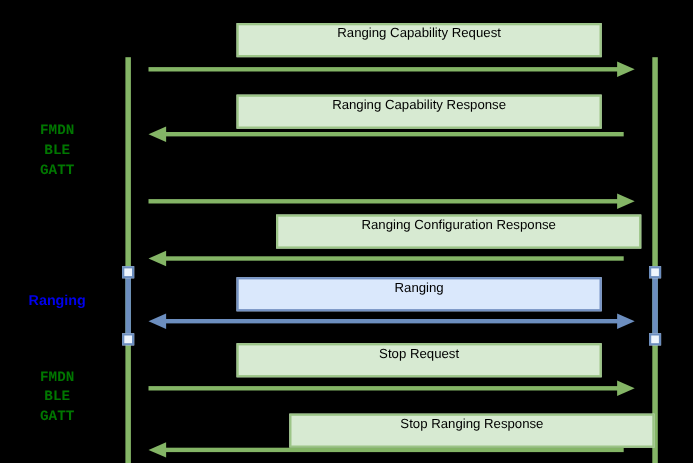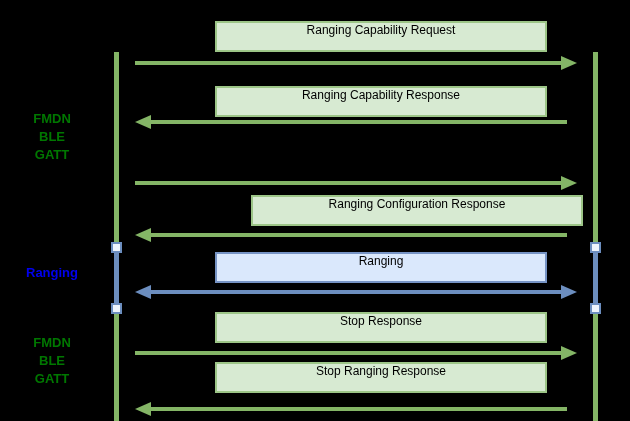--- a/index.html
+++ b/index.html
@@ -32,33 +32,33 @@
   
   .handle{position:absolute;width:11px;height:11px;box-sizing:border-box;
     background:var(--handle-fill);border:2px solid var(--blue-line);}
   .handle.tl{left:111px;top:242px;}
   .handle.bl{left:111px;top:303px;}
   .handle.tr{left:590px;top:242px;}
   .handle.br{left:590px;top:303px;}
   
   .side-label{position:absolute;left:0;width:104px;text-align:center;
     font-weight:bold;font-size:13px;line-height:18px;}
-  .side-label.gatt{color:var(--gatt-label);}
+  .side-label.gatt{color:var(--gatt-label);font-family:Liberation Mono, monospace;}
   .side-label.ranging{color:var(--ranging-label);}
   .sl0{top:110px;}
   .sl1{top:264px;}
   .sl2{top:334px;}
   
   .msg-box{position:absolute;left:215px;width:332px;height:31px;box-sizing:border-box;
     border:2px solid var(--green-box-border);background:var(--green-box-fill);
     display:flex;align-items:flex-start;justify-content:center;
     font-size:12px;color:var(--box-text);white-space:nowrap;}
   .style-blue{border-color:var(--blue-box-border);background:var(--blue-box-fill);}
   .b0{top:21px;} .b1{top:86px;} .b2{top:141px;} .b3{top:195px;margin-left:36px;}
-  .b4{top:252px;} .b5{top:312px;} .b6{top:362px;}
+  .b4{top:252px;} .b5{top:312px;} .b6{top:376px;margin-left:48px;}
   
   .arrow{position:absolute;left:135px;width:442px;height:14px;}
   .a0{top:56px;} .a1{top:115px;} .a2{top:176px;} .a3{top:228px;}
   .a4{top:285px;} .a5{top:346px;} .a6{top:402px;}
   .arrow .line{position:absolute;top:5px;height:4px;background:var(--green-line);}
   .arrow.c-blue .line{background:var(--blue-line);}
   .arrow.dir-right .line{left:0;right:9px;}
   .arrow.dir-left  .line{left:14px;right:10px;}
   .arrow.dir-both  .line{left:14px;right:9px;}
   .head{position:absolute;top:0;width:0;height:0;
@@ -128,21 +128,21 @@
   <div class="msg-box style-blue b4">
     <span>Ranging</span>
   </div>
   <div class="arrow a4 dir-both c-blue">
     <div class="line"></div>
     <div class="head left"></div>
     <div class="head right"></div>
   </div>
 
   <div class="msg-box b5">
-    <span>Stop Response</span>
+    <span>Stop Request</span>
   </div>
   <div class="arrow a5 dir-right">
     <div class="line"></div>
     <div class="head right"></div>
   </div>
 
   <div class="msg-box b6">
     <span>Stop Ranging Response</span>
   </div>
   <div class="arrow a6 dir-left">

